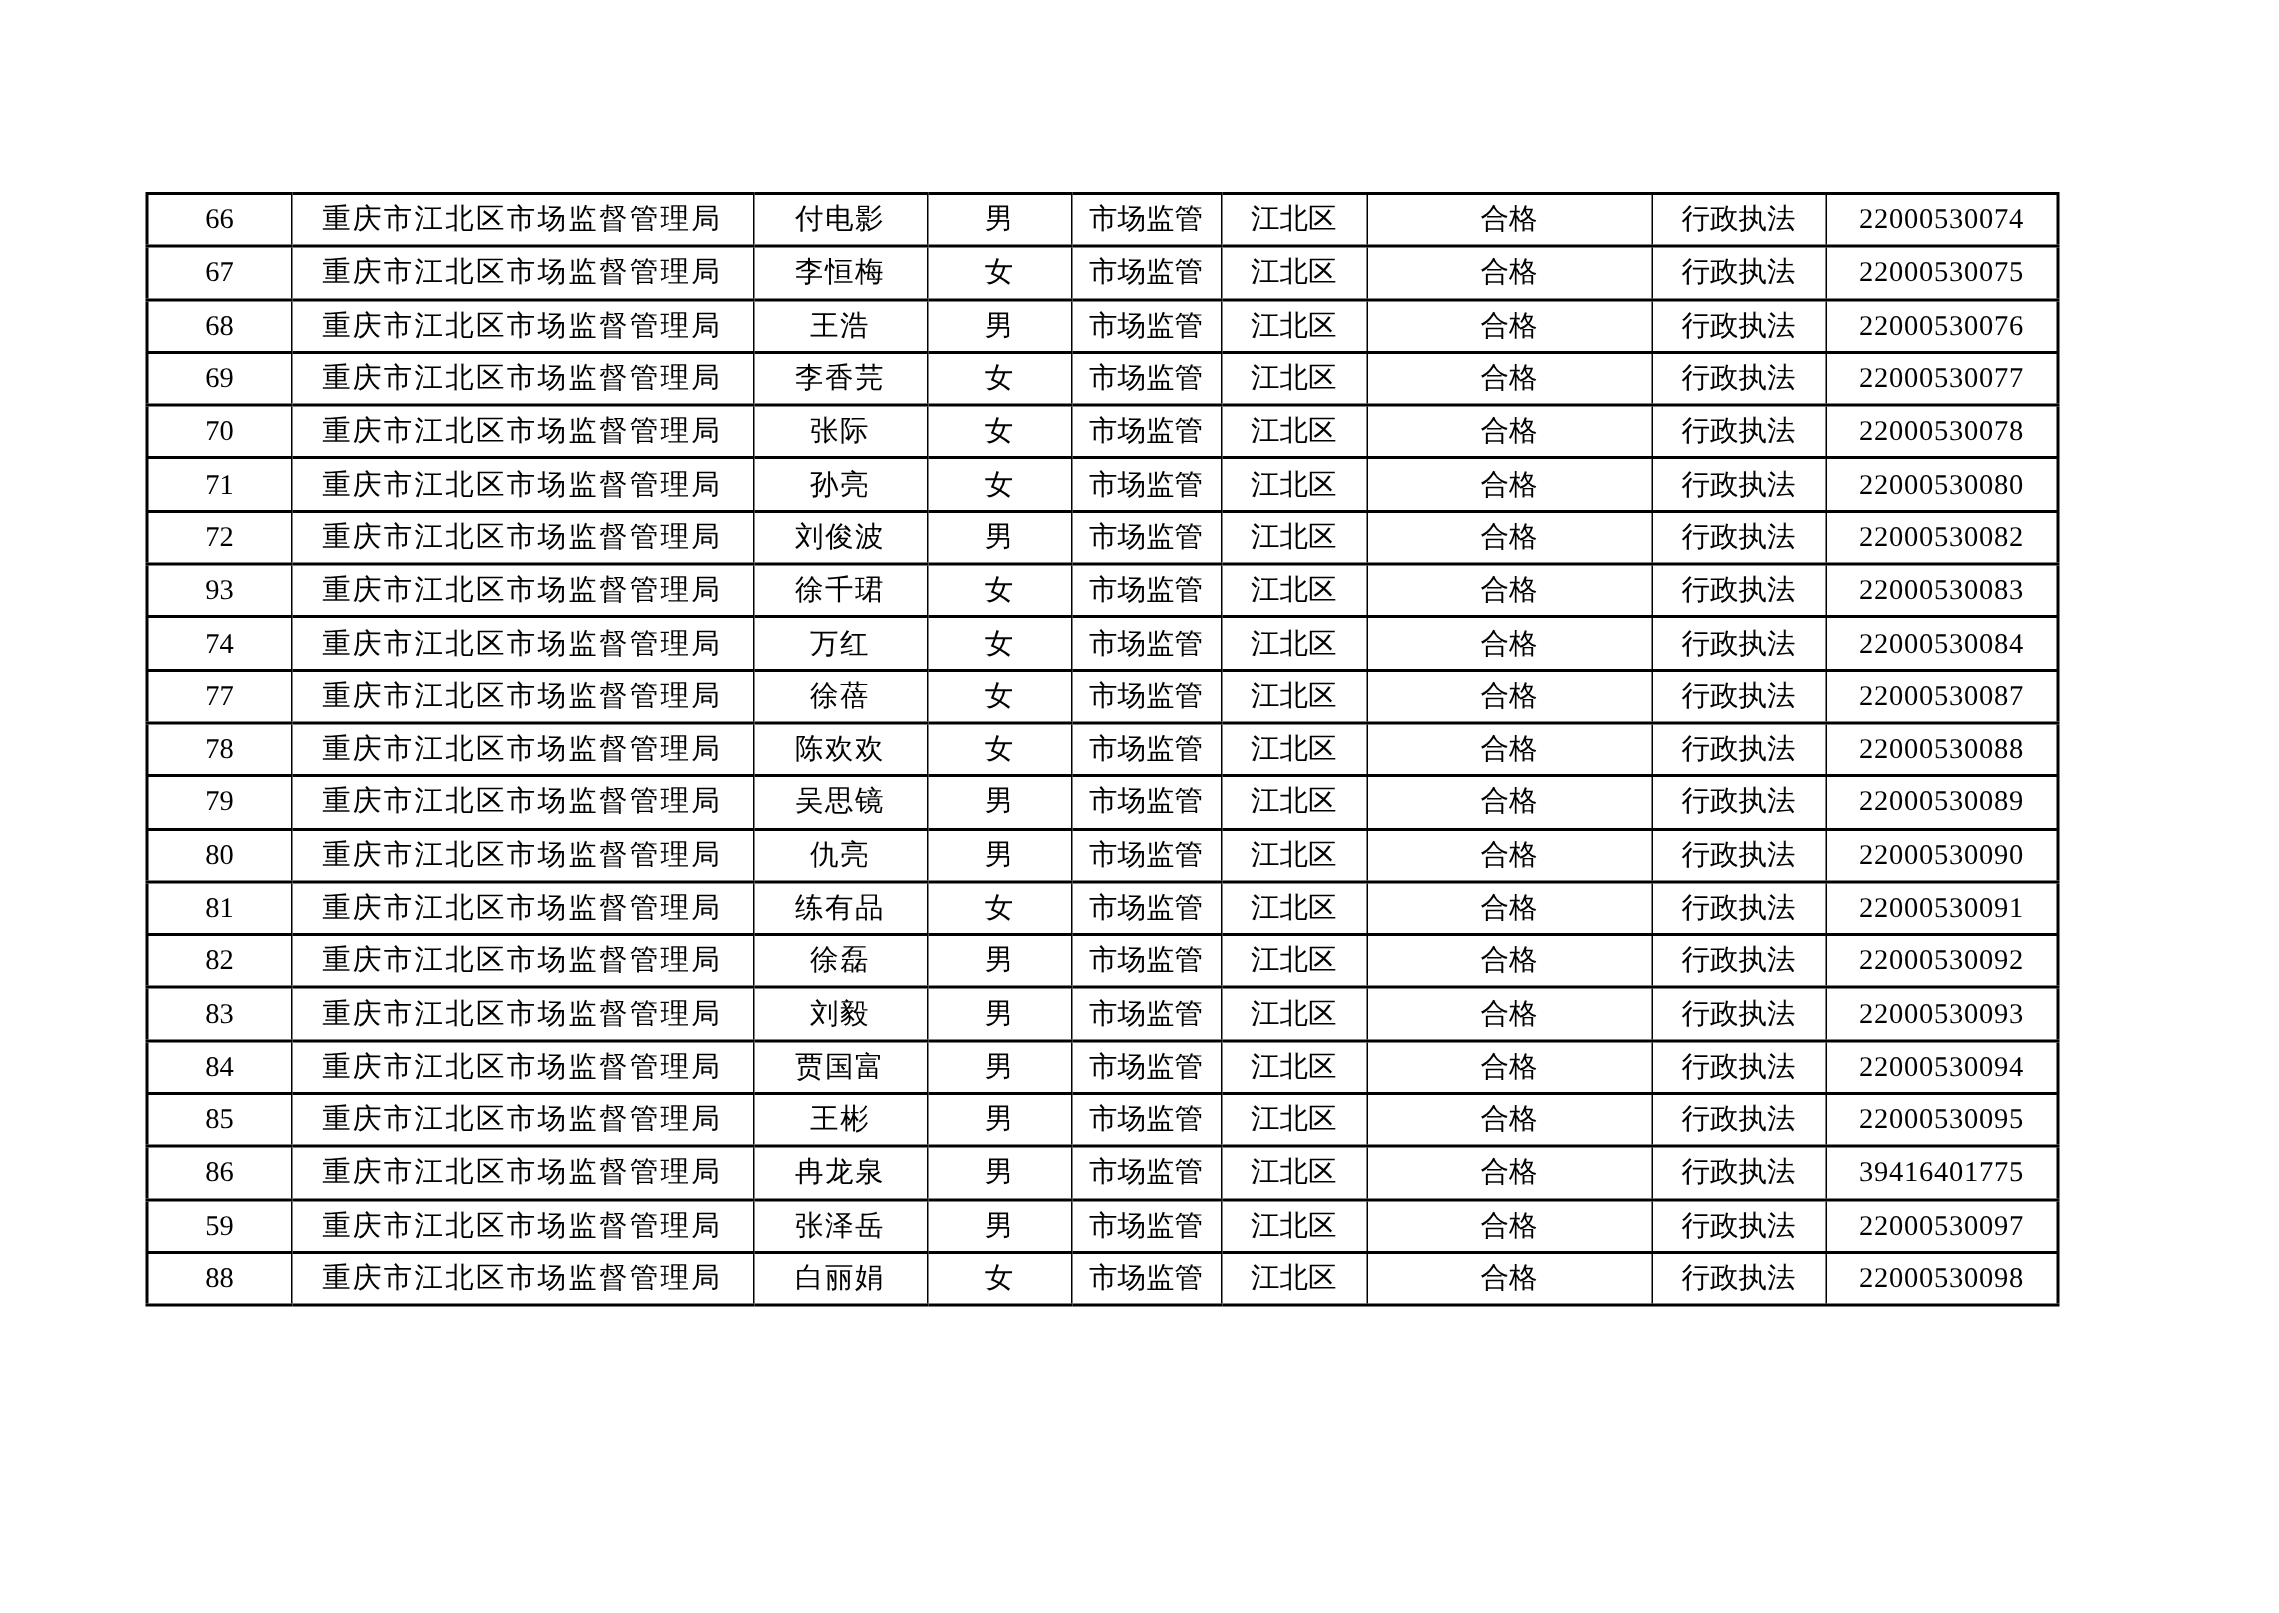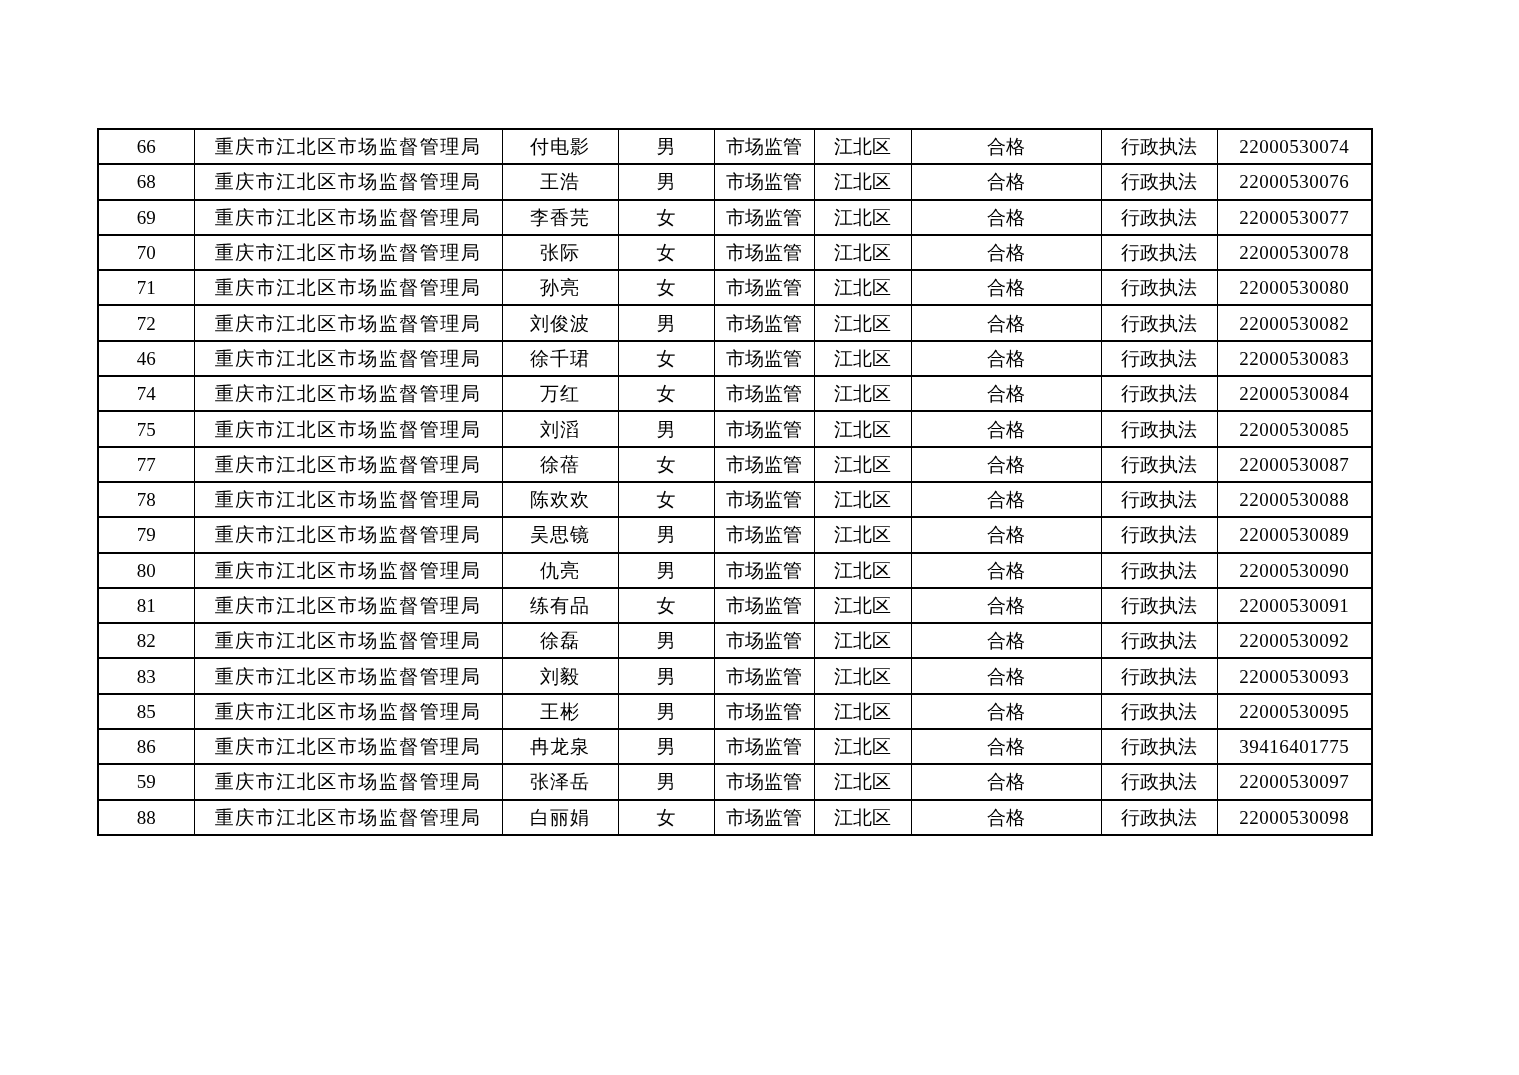--- a/index.html
+++ b/index.html
@@ -75,20 +75,31 @@
           <td class="col-unit">重庆市江北区市场监督管理局</td>
           <td class="col-name">付电影</td>
           <td class="col-gender">男</td>
           <td class="col-category">市场监管</td>
           <td class="col-district">江北区</td>
           <td class="col-result">合格</td>
           <td class="col-type">行政执法</td>
           <td class="col-cert_no">22000530074</td>
         </tr>
         <tr>
+          <td class="col-no">67</td>
+          <td class="col-unit">重庆市江北区市场监督管理局</td>
+          <td class="col-name">李恒梅</td>
+          <td class="col-gender">女</td>
+          <td class="col-category">市场监管</td>
+          <td class="col-district">江北区</td>
+          <td class="col-result">合格</td>
+          <td class="col-type">行政执法</td>
+          <td class="col-cert_no">22000530075</td>
+        </tr>
+        <tr>
           <td class="col-no">68</td>
           <td class="col-unit">重庆市江北区市场监督管理局</td>
           <td class="col-name">王浩</td>
           <td class="col-gender">男</td>
           <td class="col-category">市场监管</td>
           <td class="col-district">江北区</td>
           <td class="col-result">合格</td>
           <td class="col-type">行政执法</td>
           <td class="col-cert_no">22000530076</td>
         </tr>
@@ -130,21 +141,21 @@
           <td class="col-unit">重庆市江北区市场监督管理局</td>
           <td class="col-name">刘俊波</td>
           <td class="col-gender">男</td>
           <td class="col-category">市场监管</td>
           <td class="col-district">江北区</td>
           <td class="col-result">合格</td>
           <td class="col-type">行政执法</td>
           <td class="col-cert_no">22000530082</td>
         </tr>
         <tr>
-          <td class="col-no">46</td>
+          <td class="col-no">93</td>
           <td class="col-unit">重庆市江北区市场监督管理局</td>
           <td class="col-name">徐千珺</td>
           <td class="col-gender">女</td>
           <td class="col-category">市场监管</td>
           <td class="col-district">江北区</td>
           <td class="col-result">合格</td>
           <td class="col-type">行政执法</td>
           <td class="col-cert_no">22000530083</td>
         </tr>
         <tr>
@@ -152,31 +163,20 @@
           <td class="col-unit">重庆市江北区市场监督管理局</td>
           <td class="col-name">万红</td>
           <td class="col-gender">女</td>
           <td class="col-category">市场监管</td>
           <td class="col-district">江北区</td>
           <td class="col-result">合格</td>
           <td class="col-type">行政执法</td>
           <td class="col-cert_no">22000530084</td>
         </tr>
         <tr>
-          <td class="col-no">75</td>
-          <td class="col-unit">重庆市江北区市场监督管理局</td>
-          <td class="col-name">刘滔</td>
-          <td class="col-gender">男</td>
-          <td class="col-category">市场监管</td>
-          <td class="col-district">江北区</td>
-          <td class="col-result">合格</td>
-          <td class="col-type">行政执法</td>
-          <td class="col-cert_no">22000530085</td>
-        </tr>
-        <tr>
           <td class="col-no">77</td>
           <td class="col-unit">重庆市江北区市场监督管理局</td>
           <td class="col-name">徐蓓</td>
           <td class="col-gender">女</td>
           <td class="col-category">市场监管</td>
           <td class="col-district">江北区</td>
           <td class="col-result">合格</td>
           <td class="col-type">行政执法</td>
           <td class="col-cert_no">22000530087</td>
         </tr>
@@ -238,20 +238,31 @@
         <tr>
           <td class="col-no">83</td>
           <td class="col-unit">重庆市江北区市场监督管理局</td>
           <td class="col-name">刘毅</td>
           <td class="col-gender">男</td>
           <td class="col-category">市场监管</td>
           <td class="col-district">江北区</td>
           <td class="col-result">合格</td>
           <td class="col-type">行政执法</td>
           <td class="col-cert_no">22000530093</td>
+        </tr>
+        <tr>
+          <td class="col-no">84</td>
+          <td class="col-unit">重庆市江北区市场监督管理局</td>
+          <td class="col-name">贾国富</td>
+          <td class="col-gender">男</td>
+          <td class="col-category">市场监管</td>
+          <td class="col-district">江北区</td>
+          <td class="col-result">合格</td>
+          <td class="col-type">行政执法</td>
+          <td class="col-cert_no">22000530094</td>
         </tr>
         <tr>
           <td class="col-no">85</td>
           <td class="col-unit">重庆市江北区市场监督管理局</td>
           <td class="col-name">王彬</td>
           <td class="col-gender">男</td>
           <td class="col-category">市场监管</td>
           <td class="col-district">江北区</td>
           <td class="col-result">合格</td>
           <td class="col-type">行政执法</td>

